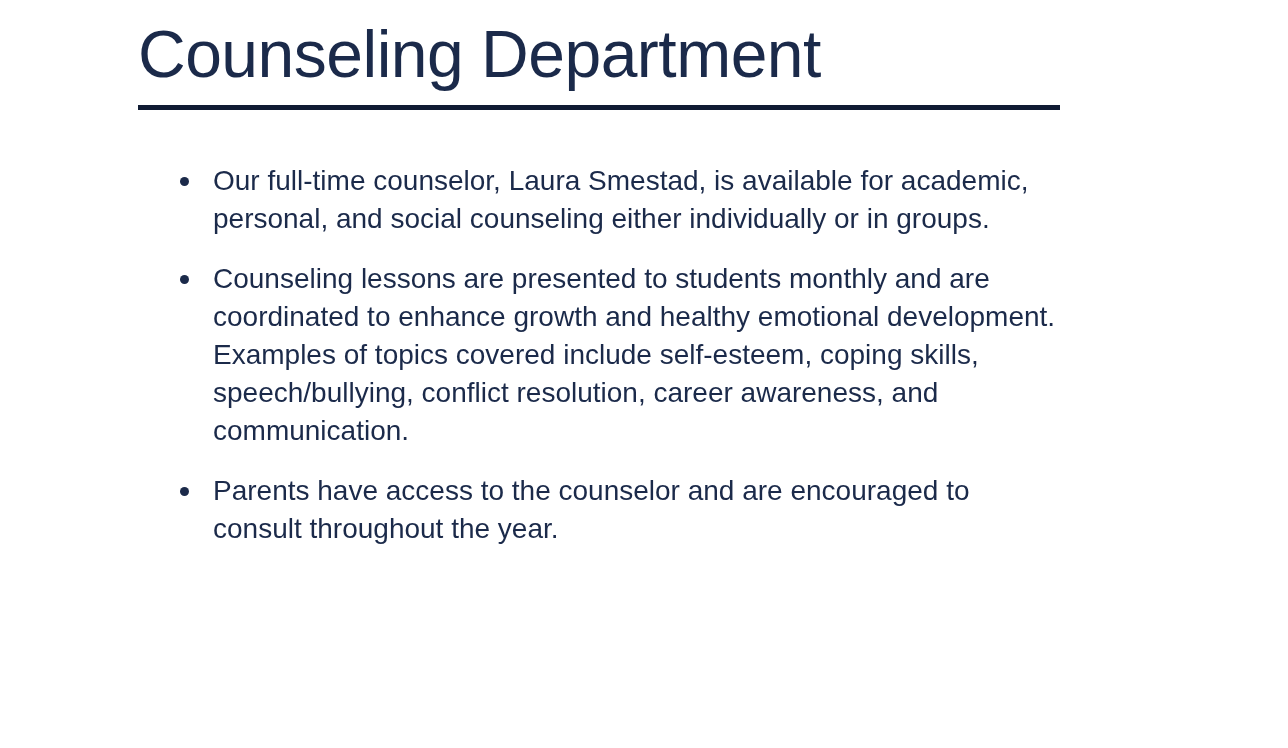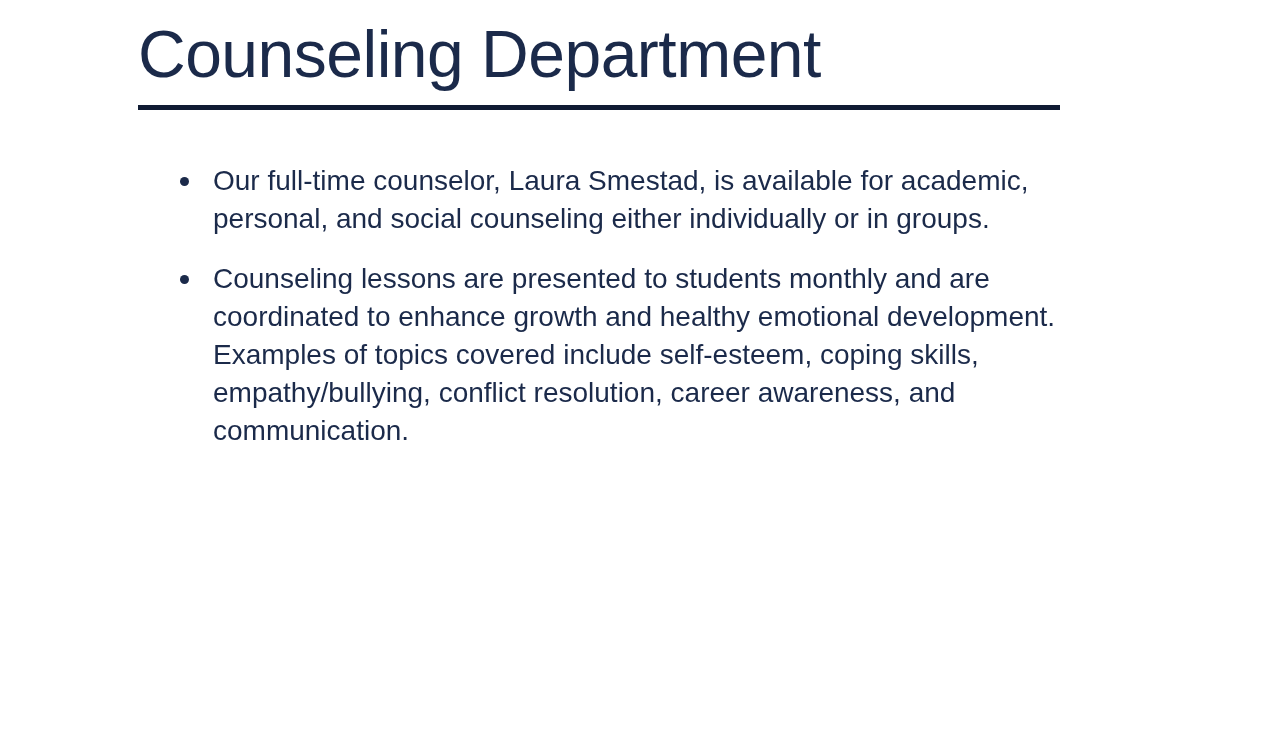--- a/index.html
+++ b/index.html
@@ -74,20 +74,24 @@
 
   <ul class="bullet-list">
 
     <li class="bullet-item">
       <span class="bullet-dot"></span>
       <span class="bullet-text">Our full-time counselor, Laura Smestad, is available for academic, personal, and social counseling either individually or in groups.</span>
     </li>
 
     <li class="bullet-item">
       <span class="bullet-dot"></span>
-      <span class="bullet-text">Counseling lessons are presented to students monthly and are coordinated to enhance growth and healthy emotional development. Examples of topics covered include self-esteem, coping skills, empathy/bullying, conflict resolution, career awareness, and communication.</span>
+      <span class="bullet-text">Counseling lessons are presented to students monthly and are coordinated to enhance growth and healthy emotional development. Examples of topics covered include self-esteem, coping skills, speech/bullying, conflict resolution, career awareness, and communication.</span>
     </li>
 
+    <li class="bullet-item">
+      <span class="bullet-dot"></span>
+      <span class="bullet-text">Parents have access to the counselor and are encouraged to consult throughout the year.</span>
+    </li>
 
 
 
   </ul>
 </div>
 
 </body></html>

